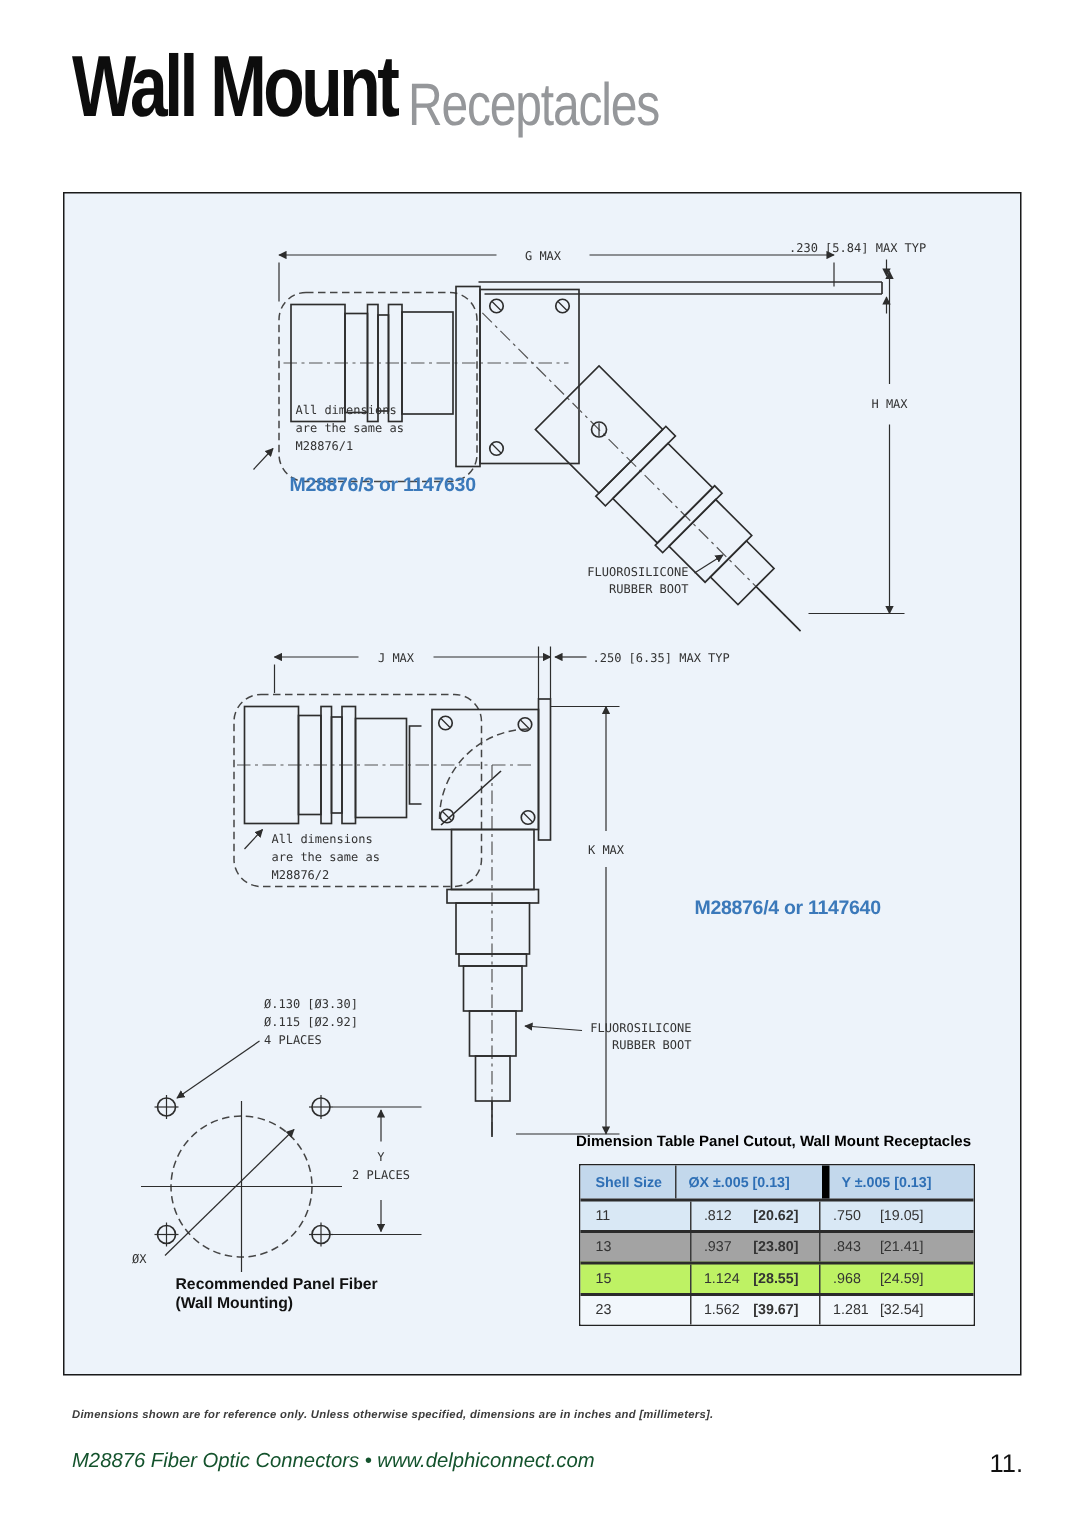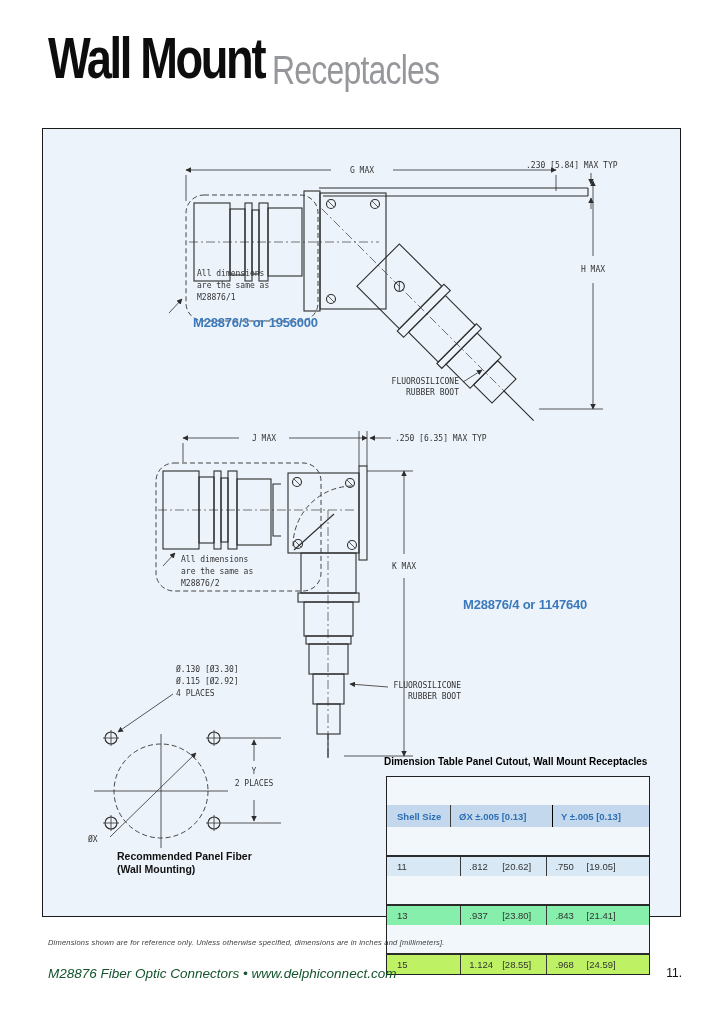--- a/index.html
+++ b/index.html
@@ -35,45 +35,45 @@
   .thin{stroke:#2d2d2d;stroke-width:.8;fill:none;}
   .dash{stroke:#454545;stroke-width:1;fill:none;stroke-dasharray:5 3;}
   .dd{stroke:#555;stroke-width:.8;fill:none;stroke-dasharray:9 3 2 3;}
   text.t{font:8px "DejaVu Sans Mono", monospace;fill:#333;}
 
   
   .dt-title{position:absolute;left:341px;top:627px;font-size:10px;font-weight:bold;
     color:#000;white-space:nowrap;}
   .dim-table{position:absolute;left:343px;top:647px;width:262px;border:1px solid #222;
     background:#f2f7fc;font-size:9.5px;color:#333;}
-  .dt-row{display:flex;align-items:center;height:19px;border-top:2px solid #2b2b2b;margin-top:28px;}
+  .dt-row{display:flex;align-items:center;height:19px;border-top:2px solid #2b2b2b;}
   .dt-head{height:22px;background:#c3d8ec;color:#2e6fb5;font-weight:bold;border-top:none;}
   .dt-r0{background:#d9e8f5;}
-  .dt-r1{background:#86efac;}
+  .dt-r1{background:#a3a3a3;}
   .dt-r2{background:#bef264;}
   .dt-r3{background:#f2f7fc;}
   .c-shell{width:84px;padding-left:10px;box-sizing:border-box;align-self:stretch;
     display:flex;align-items:center;border-right:1px solid #3a3a3a;}
   .c-xin{width:46px;padding-left:8px;box-sizing:border-box;}
   .c-xmm{width:52px;box-sizing:border-box;align-self:stretch;display:flex;
-    align-items:center;border-right:1px solid #3a3a3a;}
+    align-items:center;border-right:1px solid #3a3a3a;font-weight:bold;}
   .c-yin{width:44px;padding-left:8px;box-sizing:border-box;}
   .c-ymm{width:72px;box-sizing:border-box;}
   .h-shell{width:64px;padding-left:10px;box-sizing:border-box;align-self:stretch;
     display:flex;align-items:center;border-right:1px solid #3a3a3a;}
   .h-x{width:102px;padding-left:8px;box-sizing:border-box;align-self:stretch;
-    display:flex;align-items:center;border-right:1px solid #000000;}
+    display:flex;align-items:center;border-right:5px solid #000000;}
   .h-y{width:96px;padding-left:8px;box-sizing:border-box;}
 
   
   .foot-note{position:absolute;left:48px;top:938px;font-size:7.5px;font-style:italic;
-    color:#3c3c3c;letter-spacing:.2px;}
+    color:#3c3c3c;letter-spacing:.2px;font-weight:bold;}
   .foot-brand{position:absolute;left:48px;top:966px;font-size:13.5px;font-style:italic;
     color:#14532d;}
-  .foot-page{position:absolute;right:38px;top:966px;font-size:12px;color:#111;}
+  .foot-page{position:absolute;right:38px;top:966px;font-size:17px;color:#111;}
 </style>
 </head>
 <body>
 
 <div class="title-black">Wall Mount</div>
 <div class="title-gray">Receptacles</div>
 
 <div class="panel">
 
   <svg id="svg-top" width="500" height="270" viewBox="0 0 500 270">
@@ -157,21 +157,21 @@
     </g>
 
     <g>
       <line class="thin" x1="28" y1="162" x2="41" y2="148" marker-end="url(#mA)"></line>
       <text class="t" x="56" y="125">All dimensions</text>
       <text class="t" x="56" y="137">are the same as</text>
       <text class="t" x="56" y="149">M28876/1</text>
     </g>
   </svg>
 
-  <div class="part-label" id="lbl-top">M28876/3 or 1956000</div>
+  <div class="part-label" id="lbl-top">M28876/3 or 1147630</div>
 
   <svg id="svg-mid" width="420" height="335" viewBox="0 0 420 335">
 
     <g>
       <line class="thin" x1="42" y1="12" x2="98" y2="12" marker-start="url(#mA)"></line>
       <line class="thin" x1="148" y1="12" x2="226" y2="12" marker-end="url(#mA)"></line>
       <line class="thin" x1="42" y1="17" x2="42" y2="36"></line>
       <text class="t" x="123" y="15" text-anchor="middle">J MAX</text>
     </g>
 
@@ -313,19 +313,26 @@
       <span class="c-yin">.843</span>
       <span class="c-ymm">[21.41]</span>
     </div>
     <div class="dt-row dt-r2">
       <span class="c-shell">15</span>
       <span class="c-xin">1.124</span>
       <span class="c-xmm">[28.55]</span>
       <span class="c-yin">.968</span>
       <span class="c-ymm">[24.59]</span>
     </div>
+    <div class="dt-row dt-r3">
+      <span class="c-shell">23</span>
+      <span class="c-xin">1.562</span>
+      <span class="c-xmm">[39.67]</span>
+      <span class="c-yin">1.281</span>
+      <span class="c-ymm">[32.54]</span>
+    </div>
   </div>
 
 </div>
 
 <div class="foot-note">Dimensions shown are for reference only.  Unless otherwise specified, dimensions are in inches and [millimeters].</div>
 <div class="foot-brand">M28876 Fiber Optic Connectors  •  www.delphiconnect.com</div>
 <div class="foot-page">11.</div>
 
 </body></html>

